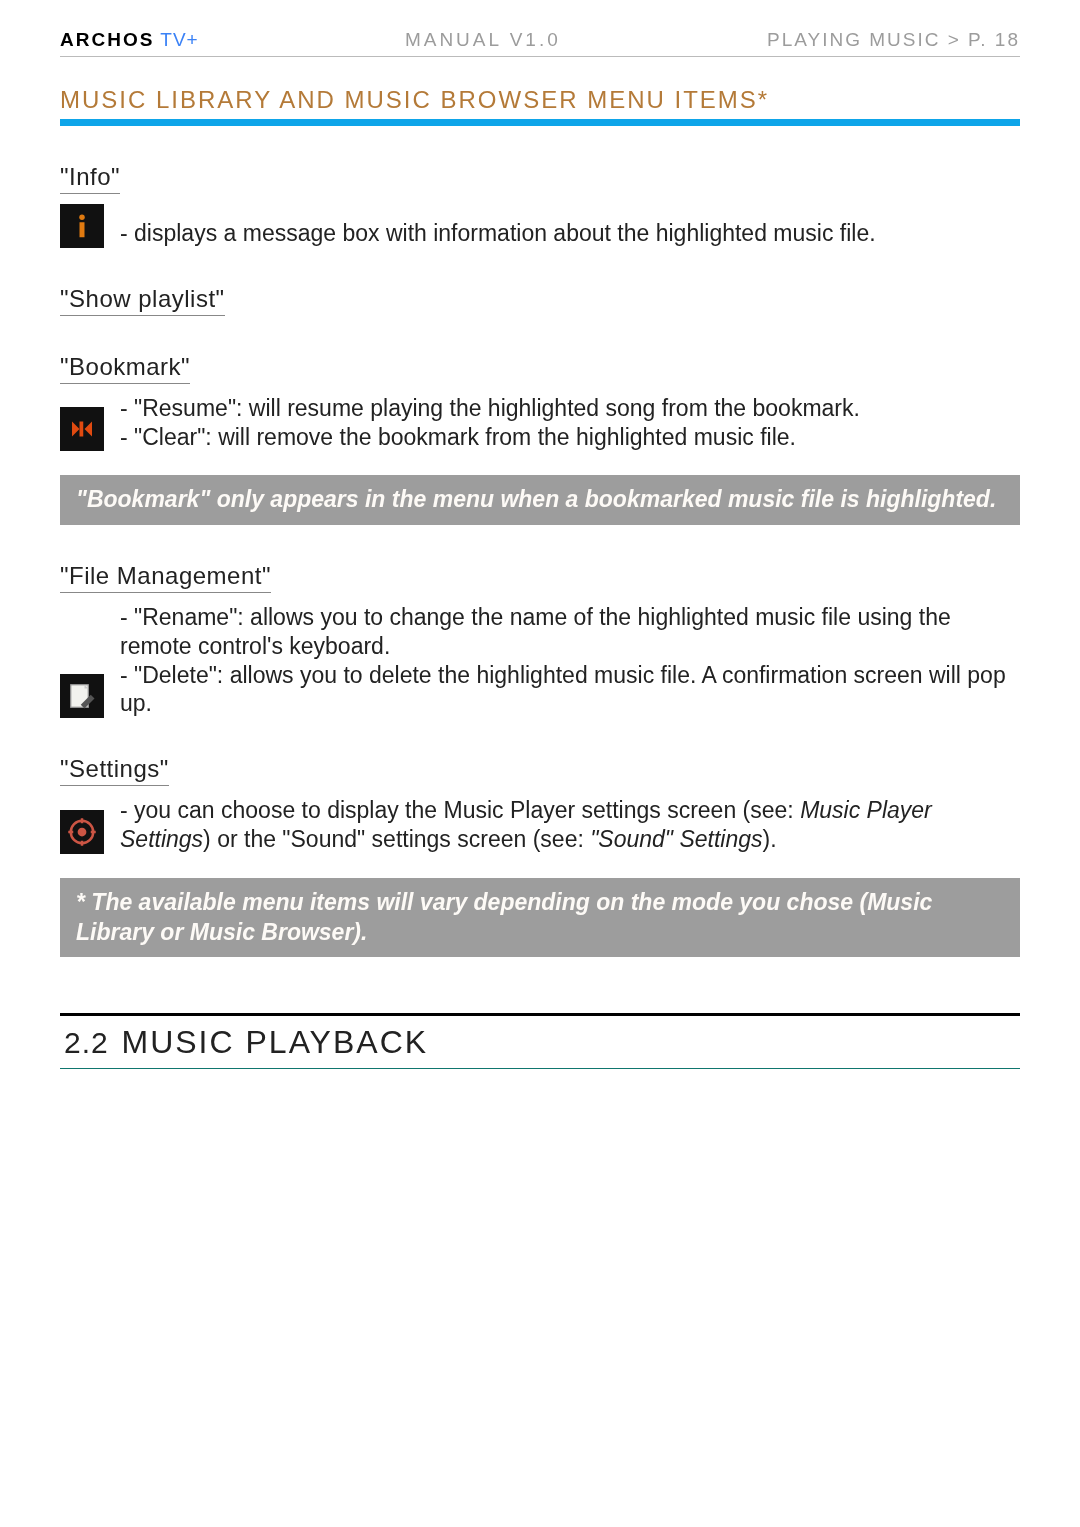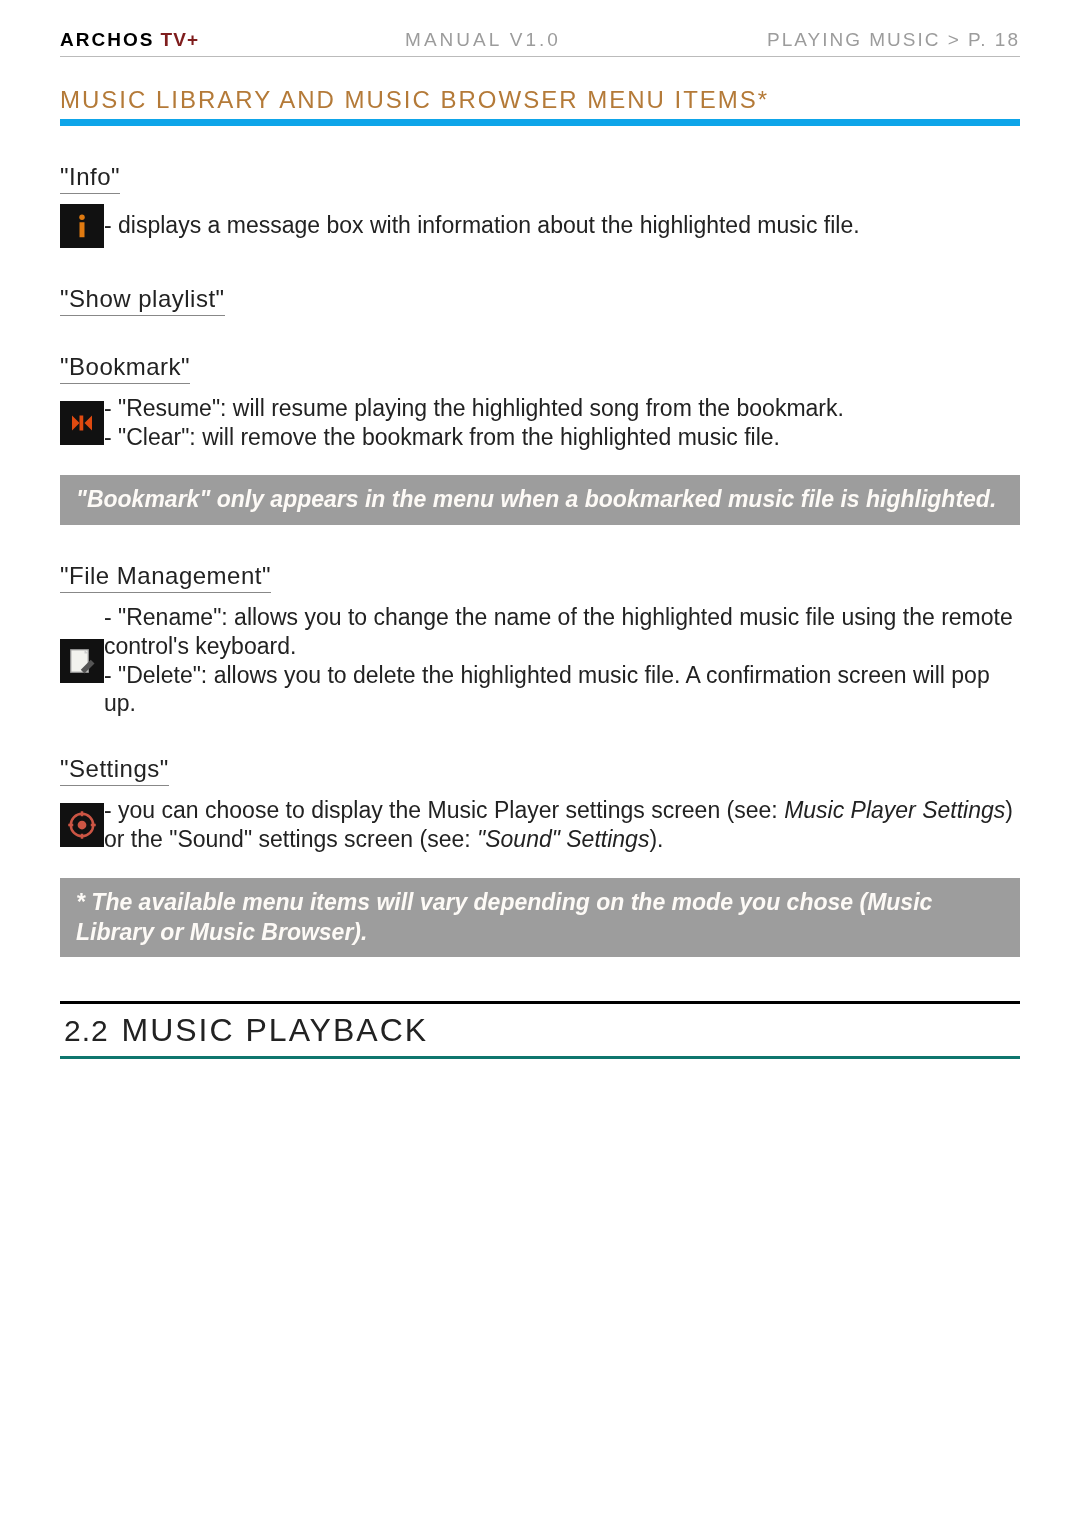--- a/index.html
+++ b/index.html
@@ -26,21 +26,21 @@
     justify-content: space-between;
     border-bottom: 1px solid #bbb;
     padding-bottom: 4px;
     letter-spacing: 1px;
   }
   .runhead .left, .runhead .mid, .runhead .right {
     font-size: 19px;
     color: #9c9c9c;
   }
   .runhead .brand-strong { font-weight: 900; letter-spacing: 2px; color: #000; }
-  .runhead .brand-acc { color: #7f1d1d; font-weight: 700; }
+  .runhead .brand-acc { color: #3b82f6; font-weight: 400; }
   .runhead .mid { letter-spacing: 3px; text-align: right; }
   .runhead .right { letter-spacing: 2px; }
 
   .section-title {
     margin-top: 28px;
     font-size: 24px;
     letter-spacing: 2px;
     color: #b47a38;
     border-bottom: 7px solid #0ea5e9;
     padding-bottom: 4px;
@@ -52,22 +52,23 @@
   .menu-item .mi-name {
     font-size: 24px;
     color: #222;
     border-bottom: 1px solid #888;
     display: inline-block;
     padding-bottom: 1px;
     letter-spacing: 0.5px;
   }
   .menu-item .mi-body {
     display: flex;
+    gap: 16px;
     margin-top: 10px;
-    align-items: center;
+    align-items: flex-end;
   }
   .icon {
     width: 44px;
     height: 44px;
     background: #111;
     flex: 0 0 44px;
     display: flex;
     align-items: center;
     justify-content: center;
   }
@@ -83,23 +84,23 @@
     background: #9d9d9d;
     color: #fdfaf6;
     font-style: italic;
     font-weight: 700;
     font-size: 23px;
     padding: 10px 16px 10px 16px;
     line-height: 1.3;
   }
 
   .section-playback {
-    margin-top: 44px;
+    margin-top: 56px;
     border-top: 3px solid #000;
-    border-bottom: 3px solid #0f766e;
+    border-bottom: 1px solid #0f766e;
     padding: 6px 0 6px 4px;
   }
   .section-playback .num { font-size: 30px; letter-spacing: 1px; }
   .section-playback .txt { font-size: 32px; letter-spacing: 2px; }
 
   ul.bullets {
     margin: 26px 0 0 10px;
     padding: 0 0 0 30px;
   }
   ul.bullets li {

